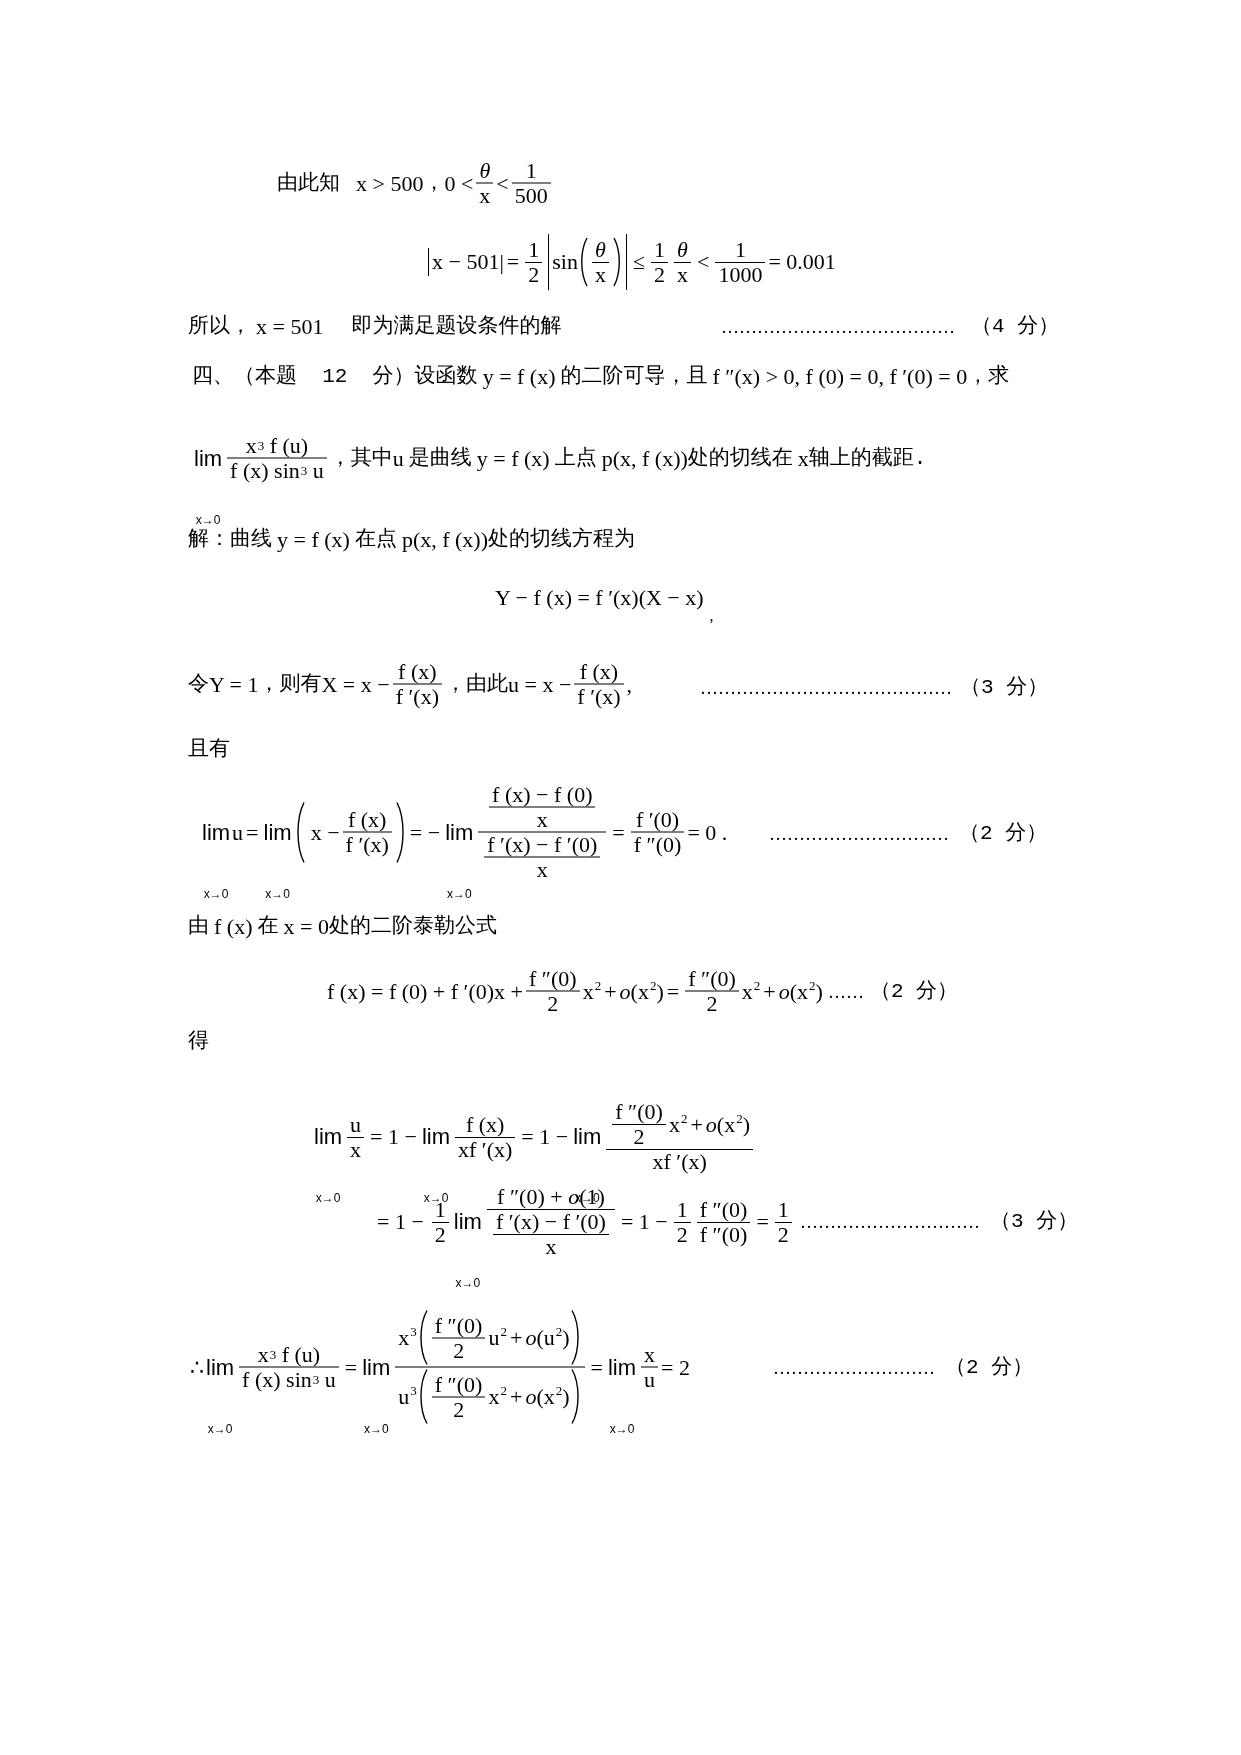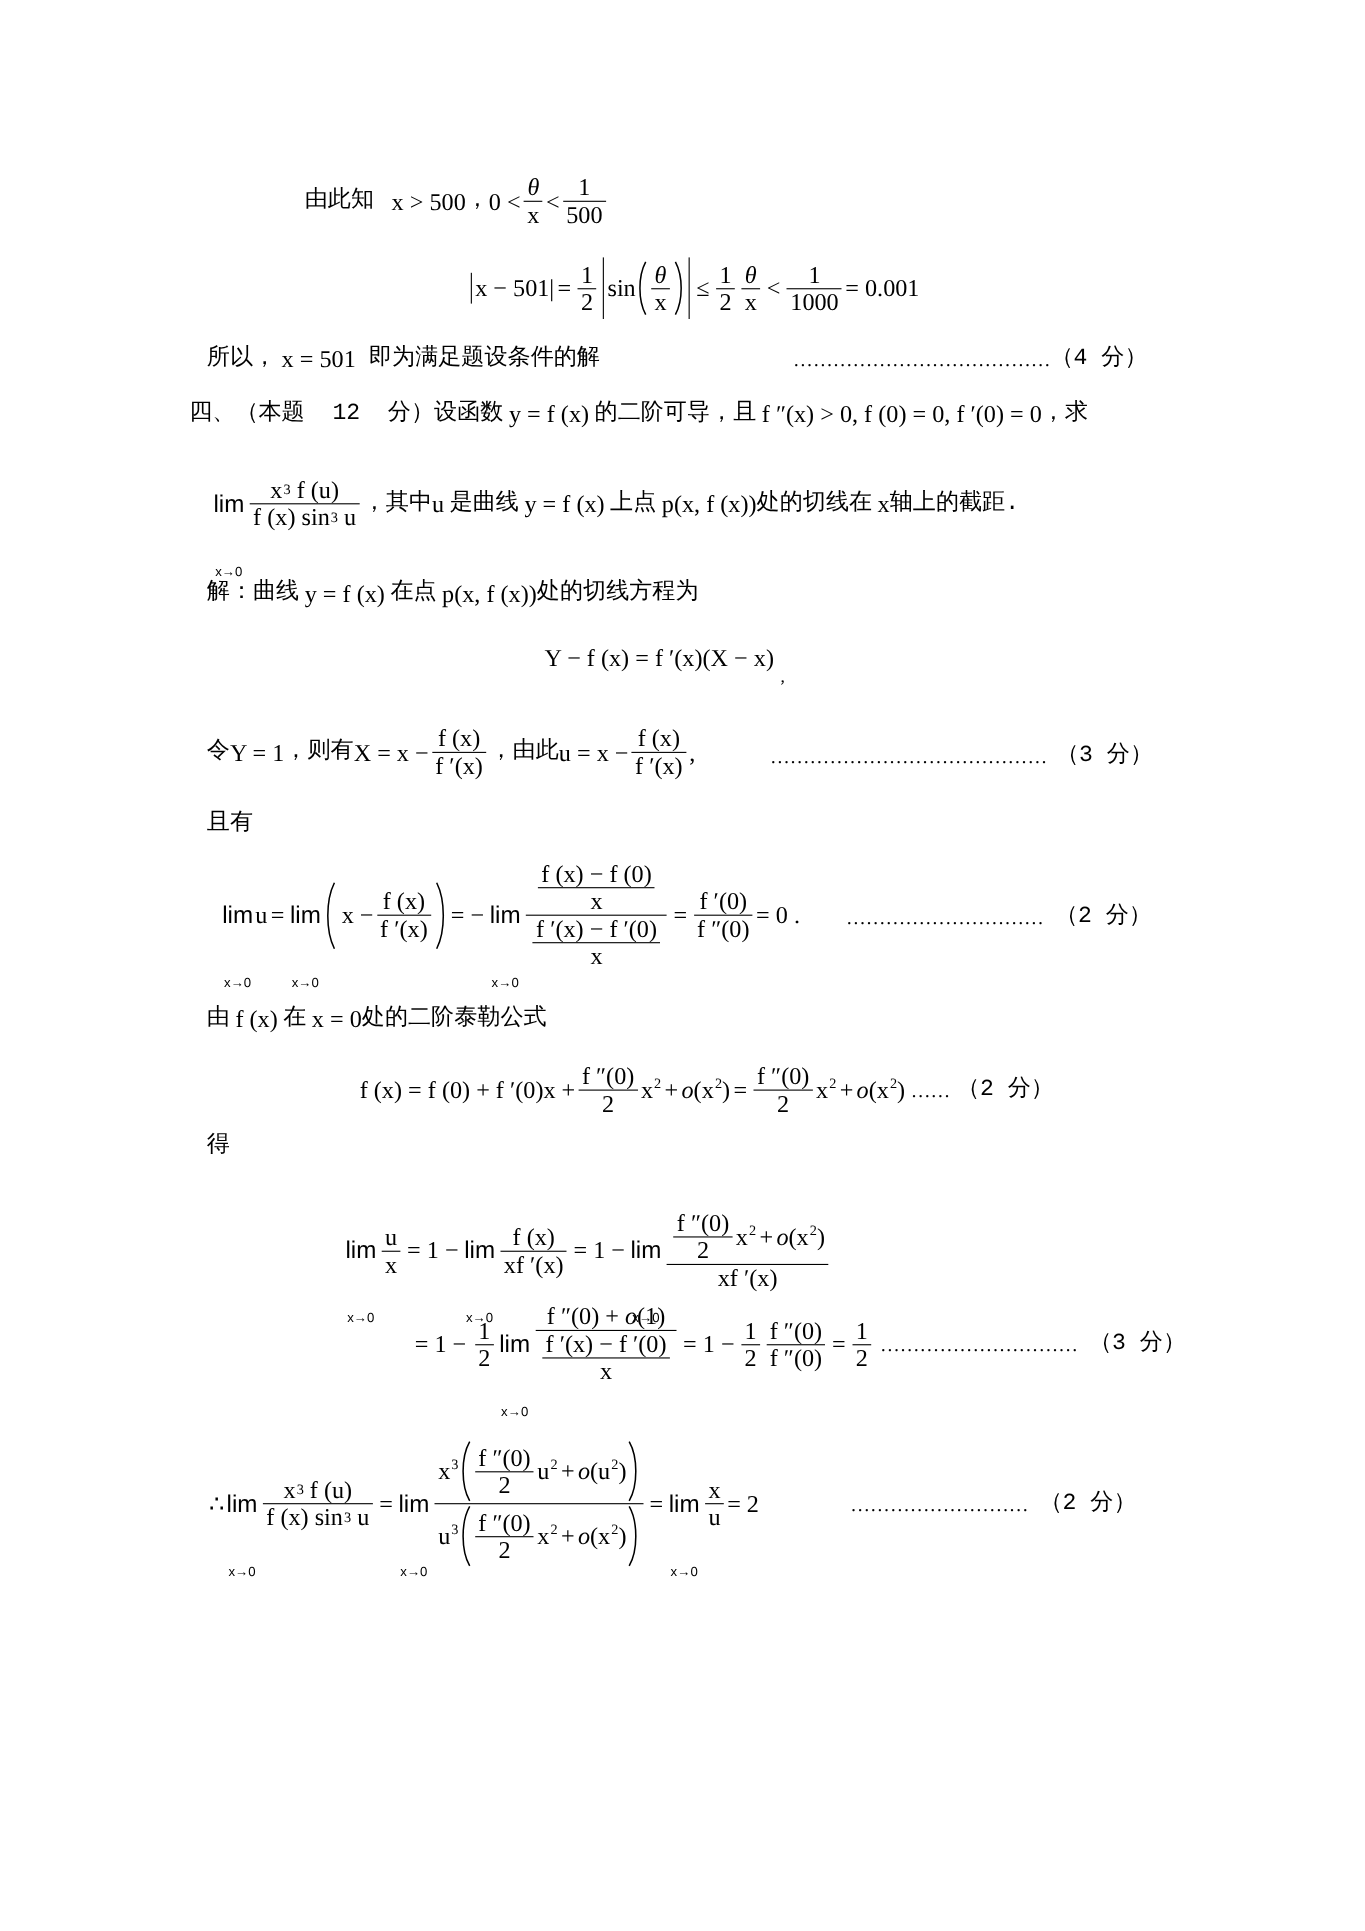--- a/index.html
+++ b/index.html
@@ -78,28 +78,28 @@
     <span class="frac">
       <span class="nu">1</span>
       <span class="de">1000</span>
     </span>
     <span class="m">= 0.001</span>
   </div>
 
   <div class="ln" style="left:188px;top:327px">
     <span class="cn">所以，</span>
     <span class="m ml">x = 501</span>
-    <span class="cn" style="margin-left:12px">即为满足题设条件的解</span>
+    <span class="cn" style="margin-left:28px">即为满足题设条件的解</span>
   </div>
   <div class="ln" style="left:721px;top:327px">
     <span class="dots">…………………………………</span>
-    <span class="cn" style="margin-left:0">（4 分）</span>
-  </div>
-
-  <div class="ln" style="left:172px;top:377px">
+    <span class="cn" style="margin-left:16px">（4 分）</span>
+  </div>
+
+  <div class="ln" style="left:192px;top:377px">
     <span class="cn">四、（本题  12  分）设函数</span>
     <span class="m ml">y = f (x)</span>
     <span class="cn ml">的二阶可导，且</span>
     <span class="m ml">f ″(x) &gt; 0, f (0) = 0, f ′(0) = 0</span>
     <span class="cn">，求</span>
   </div>
 
   <div class="ln" style="left:192px;top:458px">
     <span class="lim"><span>lim</span><span class="ls">x→0</span></span>
     <span class="frac">

